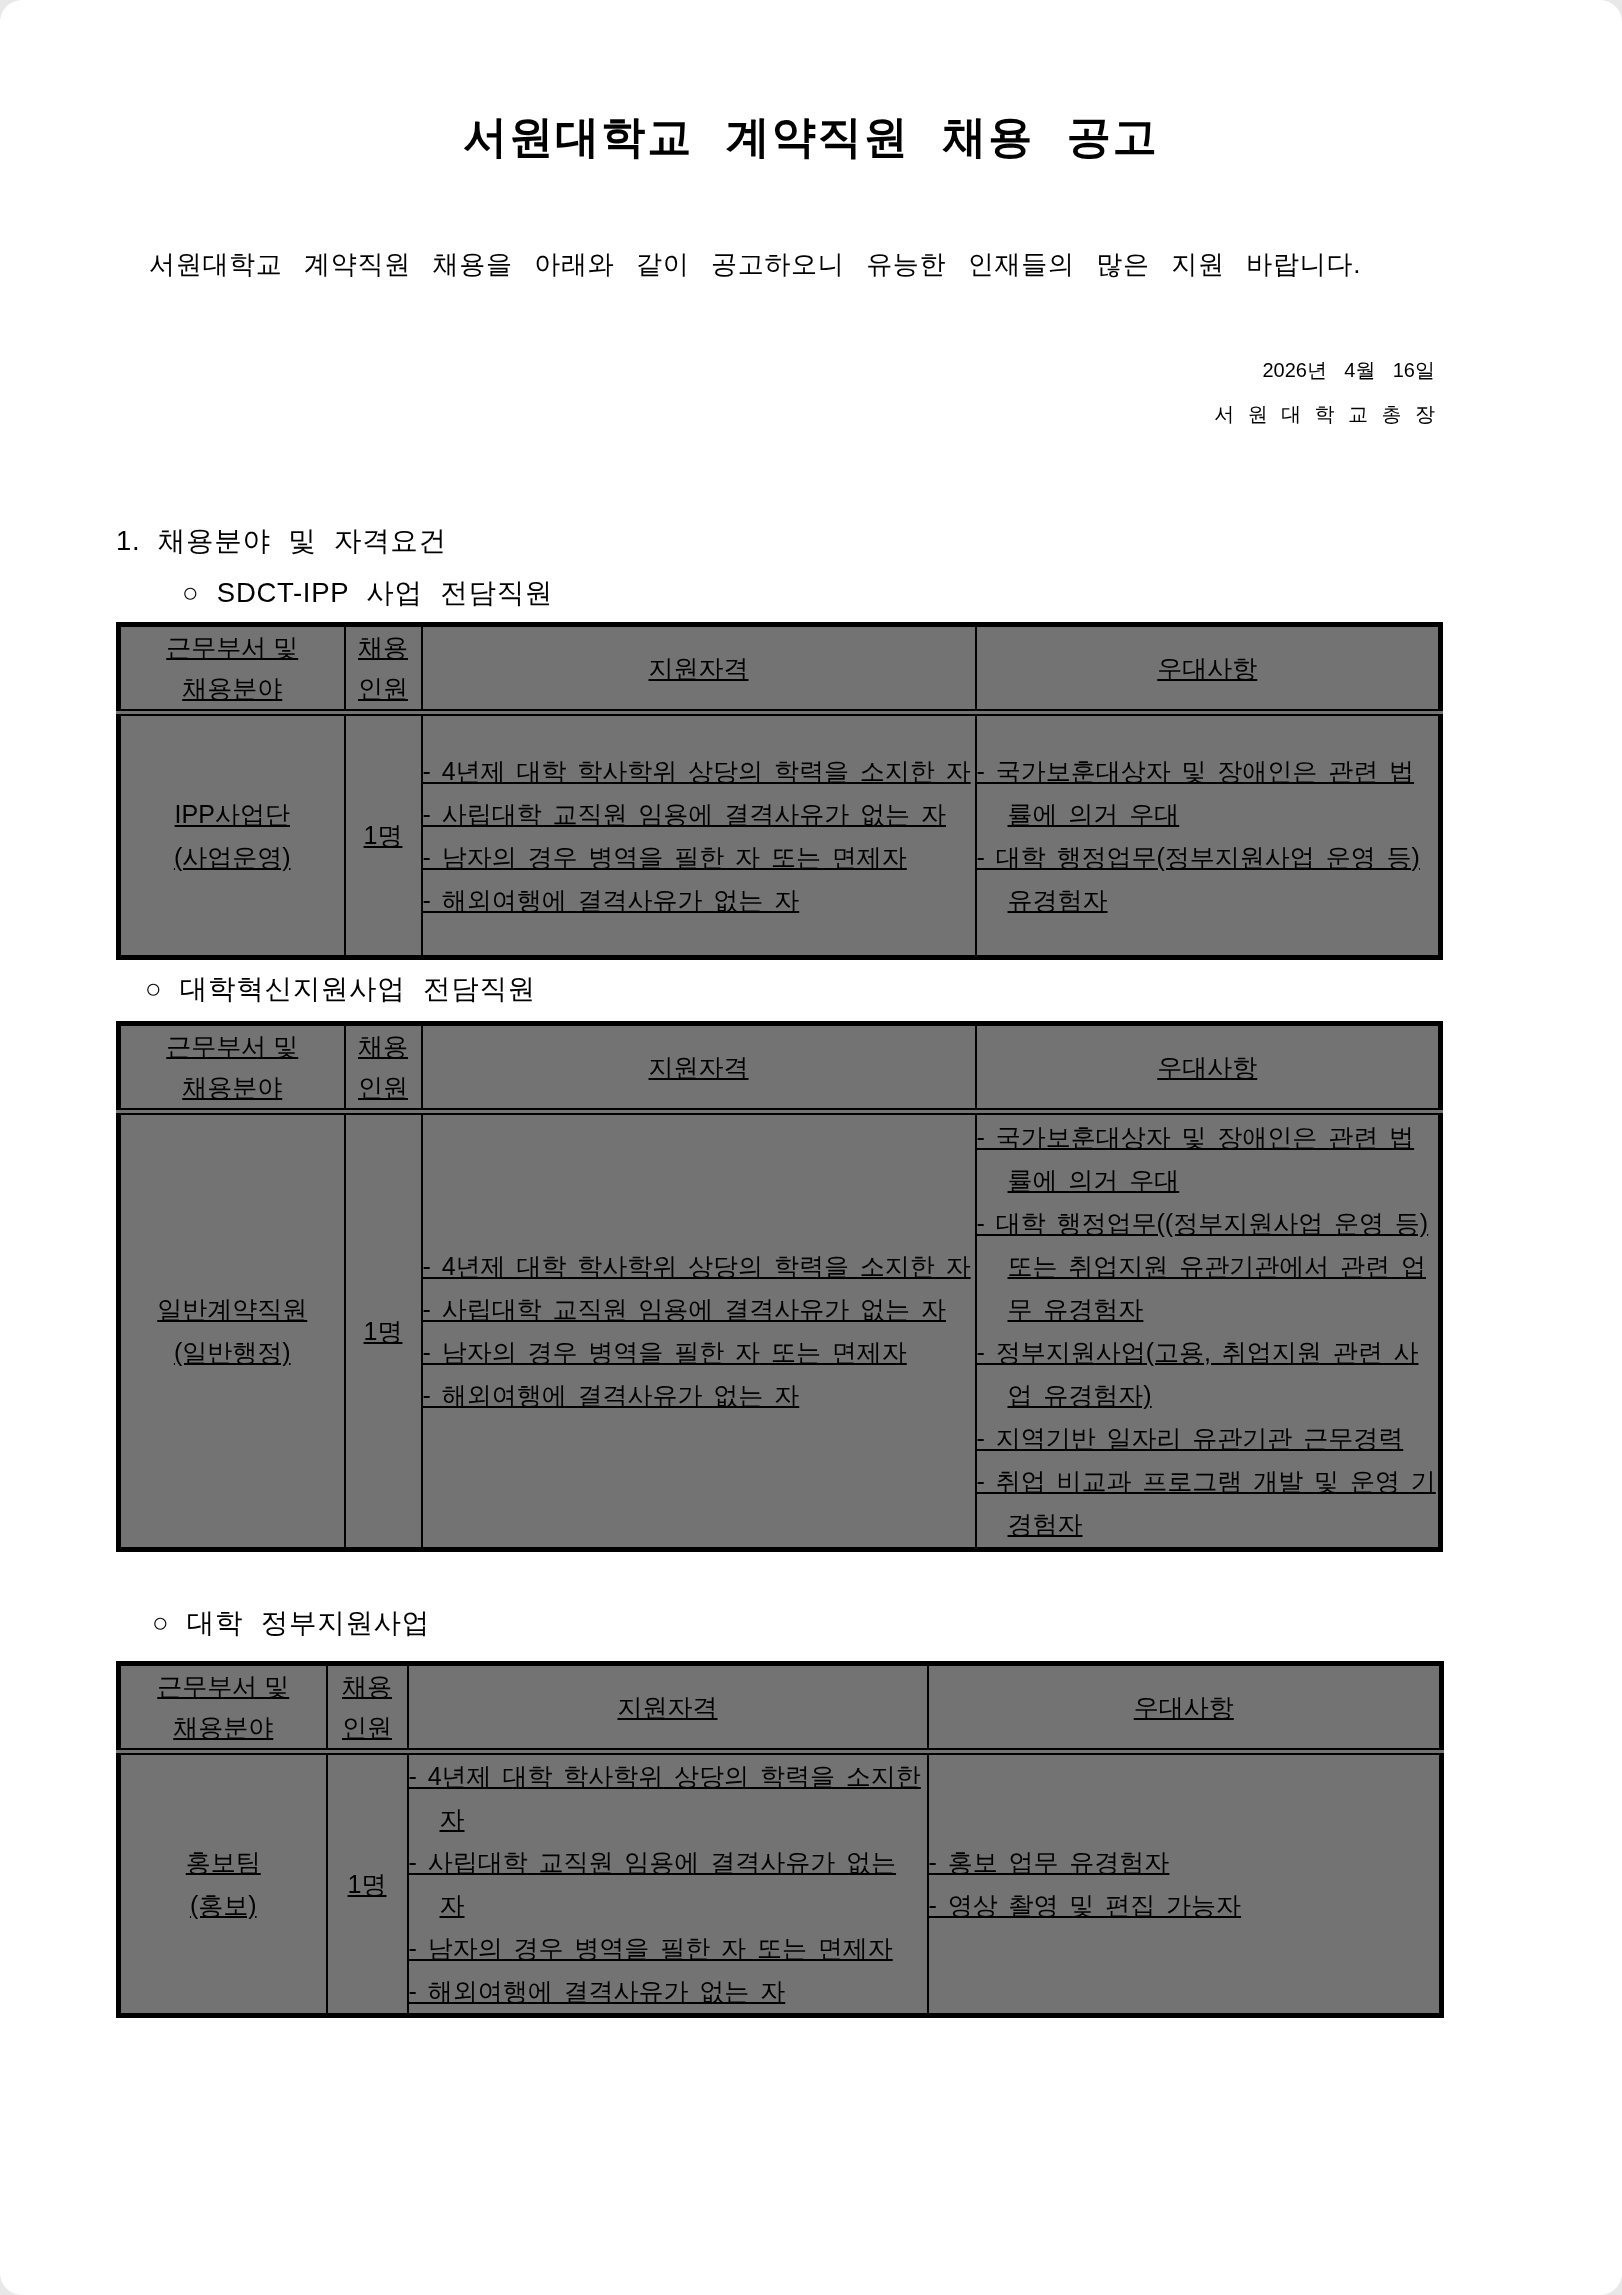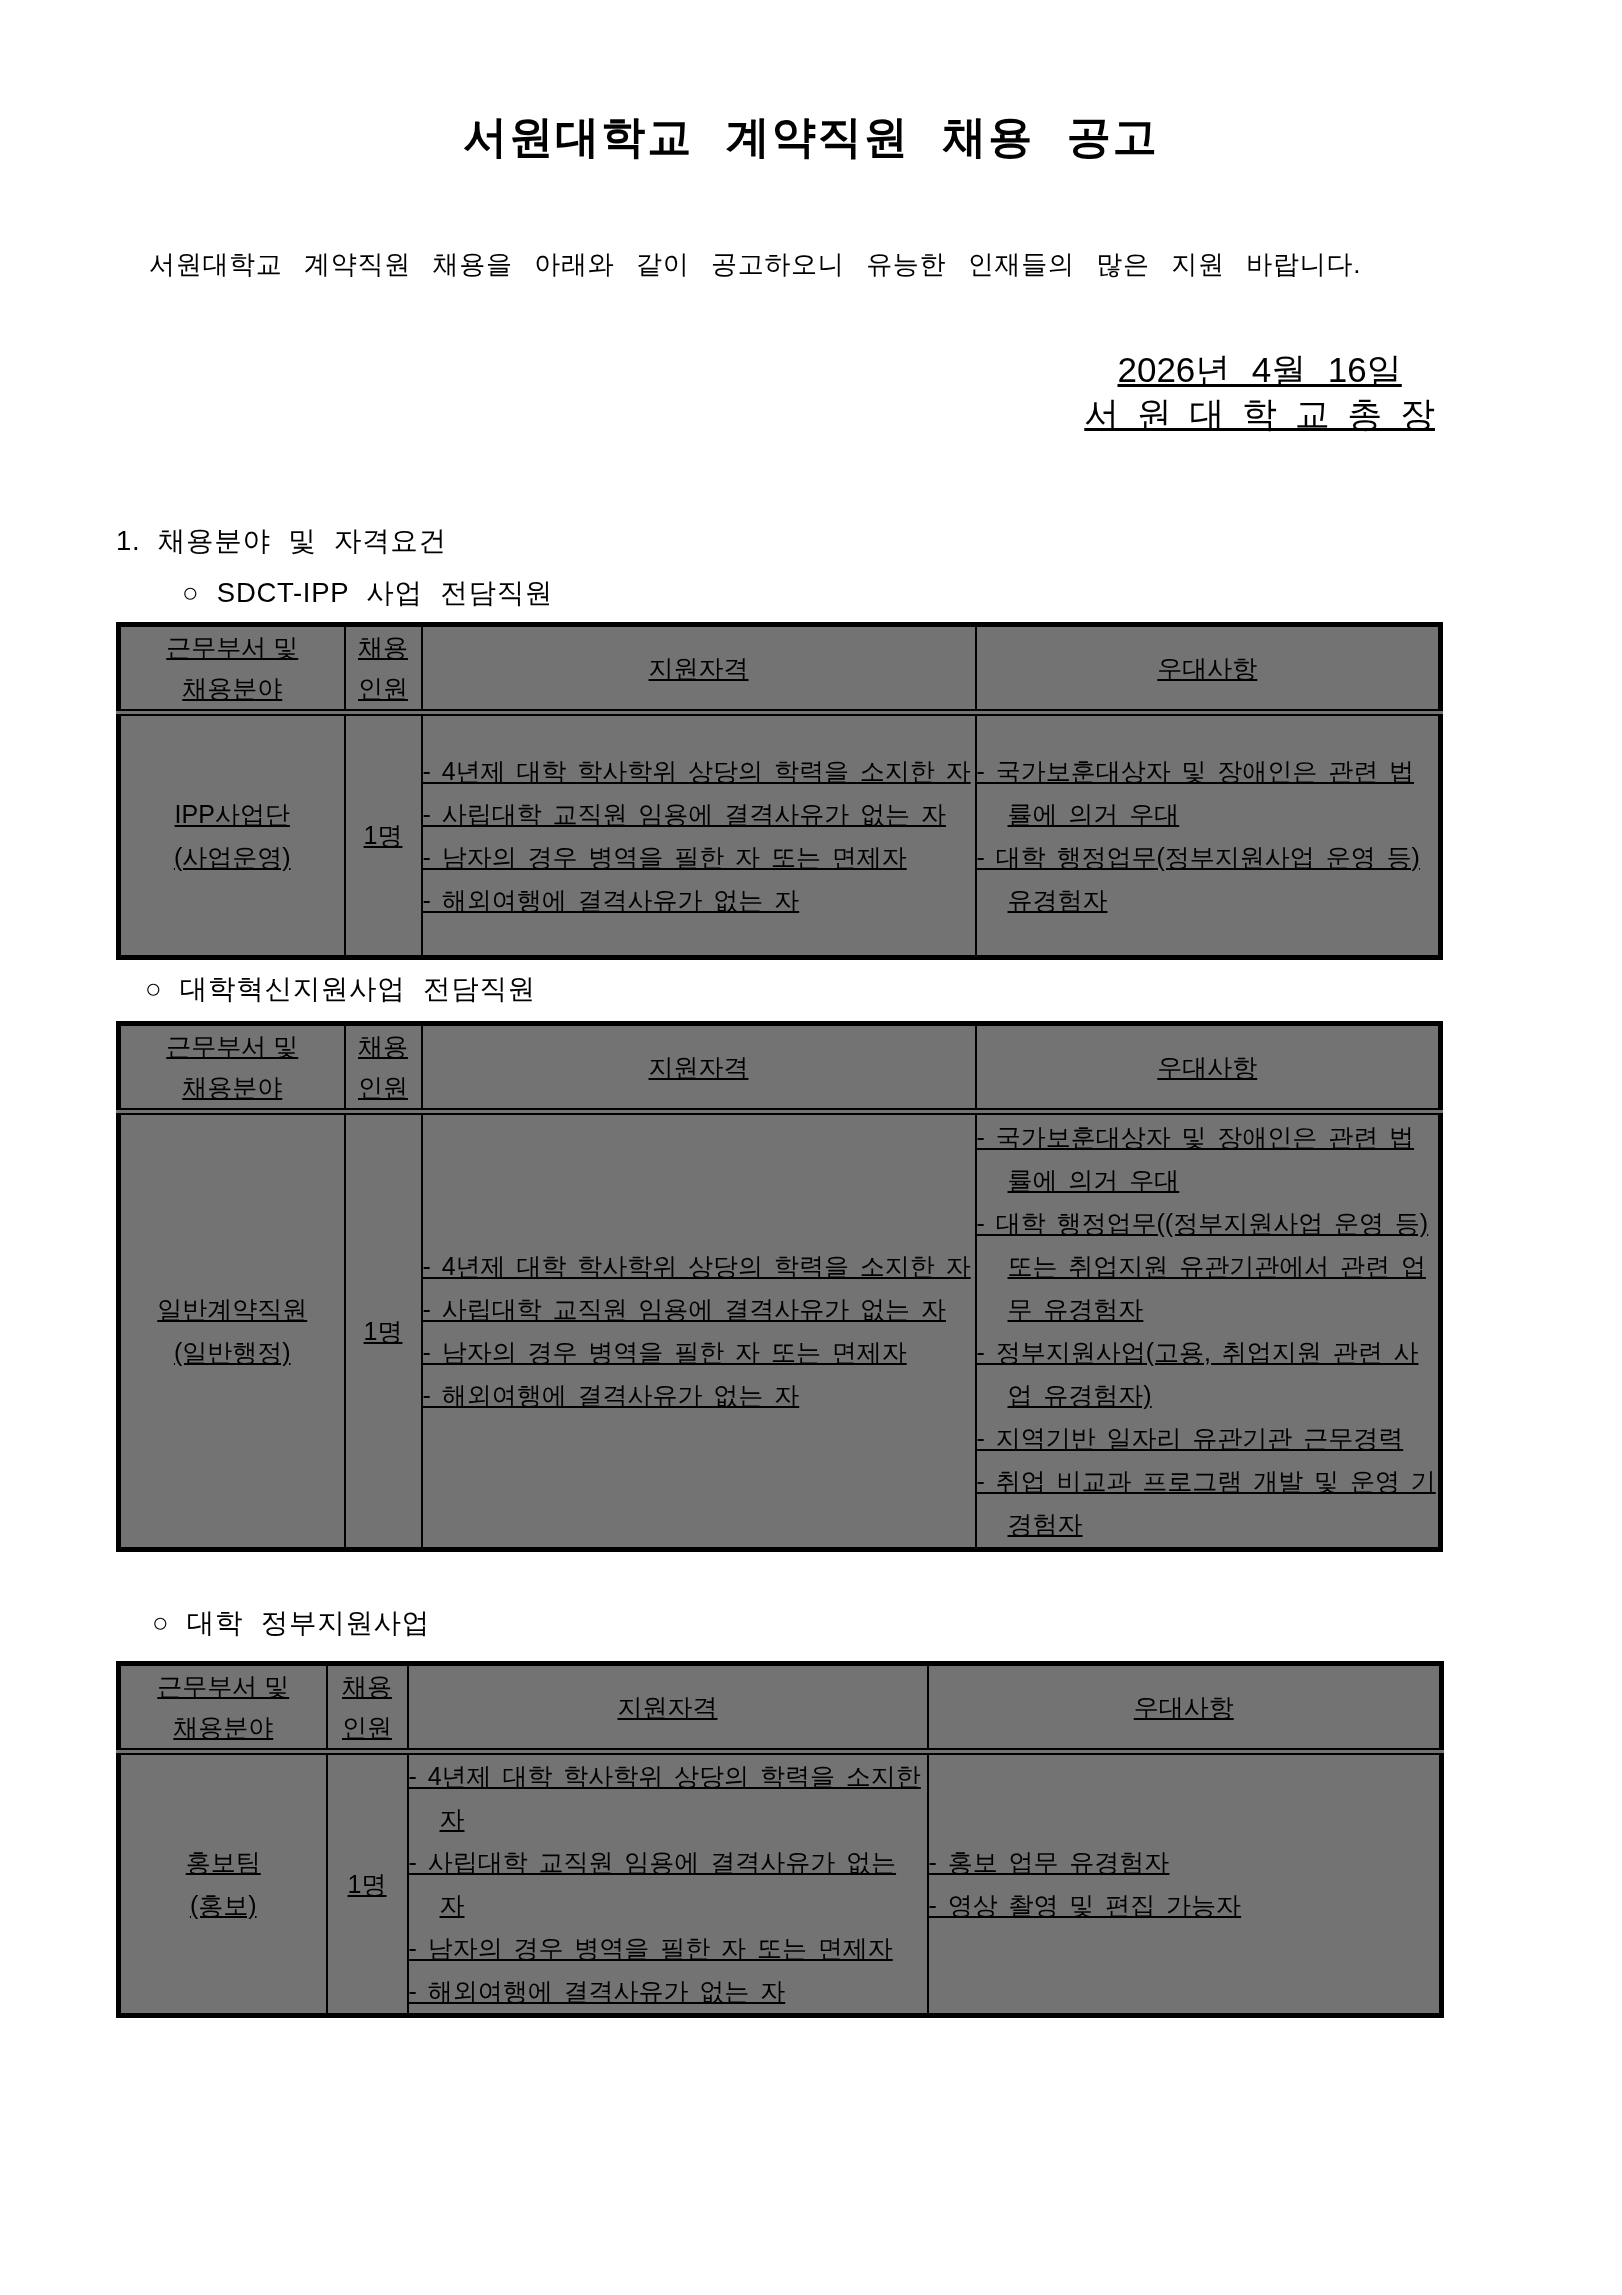--- a/index.html
+++ b/index.html
@@ -3,20 +3,21 @@
 <meta charset="utf-8">
 <style>
   html,body { margin:0; padding:0; background:#e8e8e8; }
   .page {
     position:relative;
     width:1622px; height:2295px;
     background:#ffffff;
     color:#000;
     font-family:"Liberation Sans", sans-serif;
     overflow:hidden;
+    border-radius:22px;
   }
   .abs { position:absolute; }
 
   
   .doc-title {
     top:108px; left:0; width:100%;
     text-align:center;
     font-size:44px; font-weight:bold;
     letter-spacing:2px; word-spacing:18.3px;
     white-space:nowrap;
@@ -25,22 +26,22 @@
   
   .intro {
     top:247px; left:149px;
     font-size:26px; letter-spacing:0.7px; word-spacing:13.7px;
     white-space:nowrap;
   }
 
   
   .date-block {
     top:348px; right:187px;
-    text-align:center;
-    font-size:35px; line-height:44px;text-decoration:underline;
+    text-align:right;
+    font-size:20px; line-height:44px;
   }
   .date-line { word-spacing:11.8px; white-space:nowrap; }
   .signer-line { word-spacing:7.9px; white-space:nowrap; }
 
   
   .sec-heading {
     font-size:27.5px; word-spacing:9.2px; letter-spacing:0.7px;
     white-space:nowrap;
   }
   .h-sec1 { top:523px;  left:116px; }

